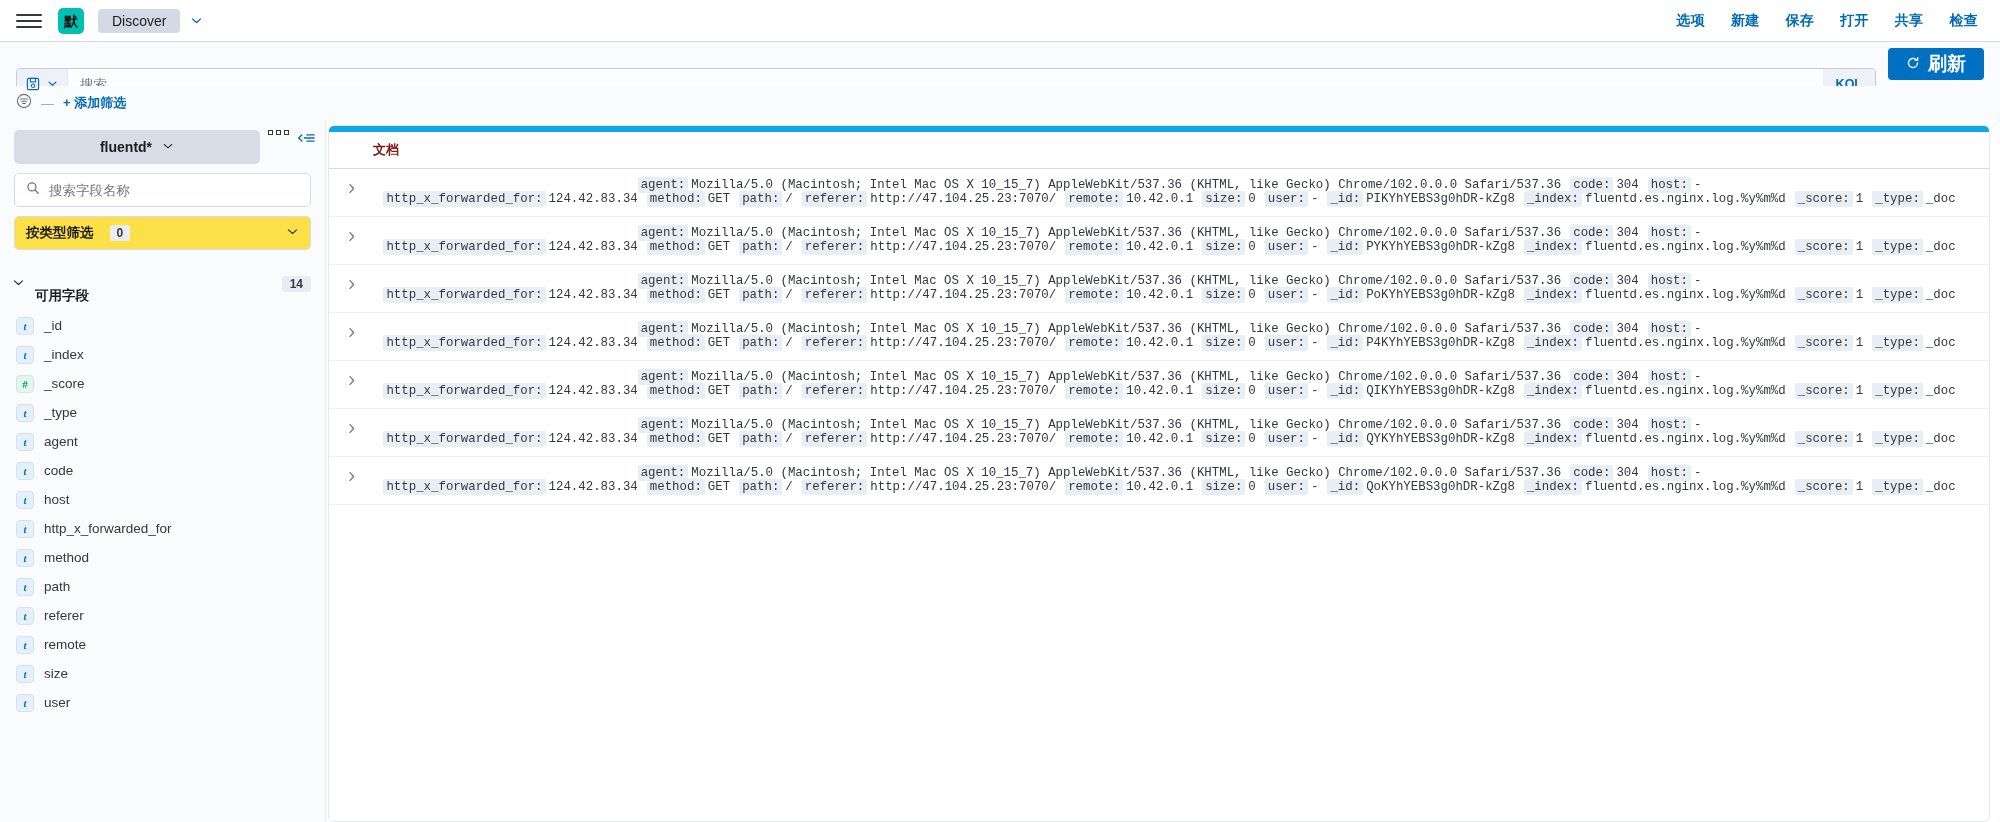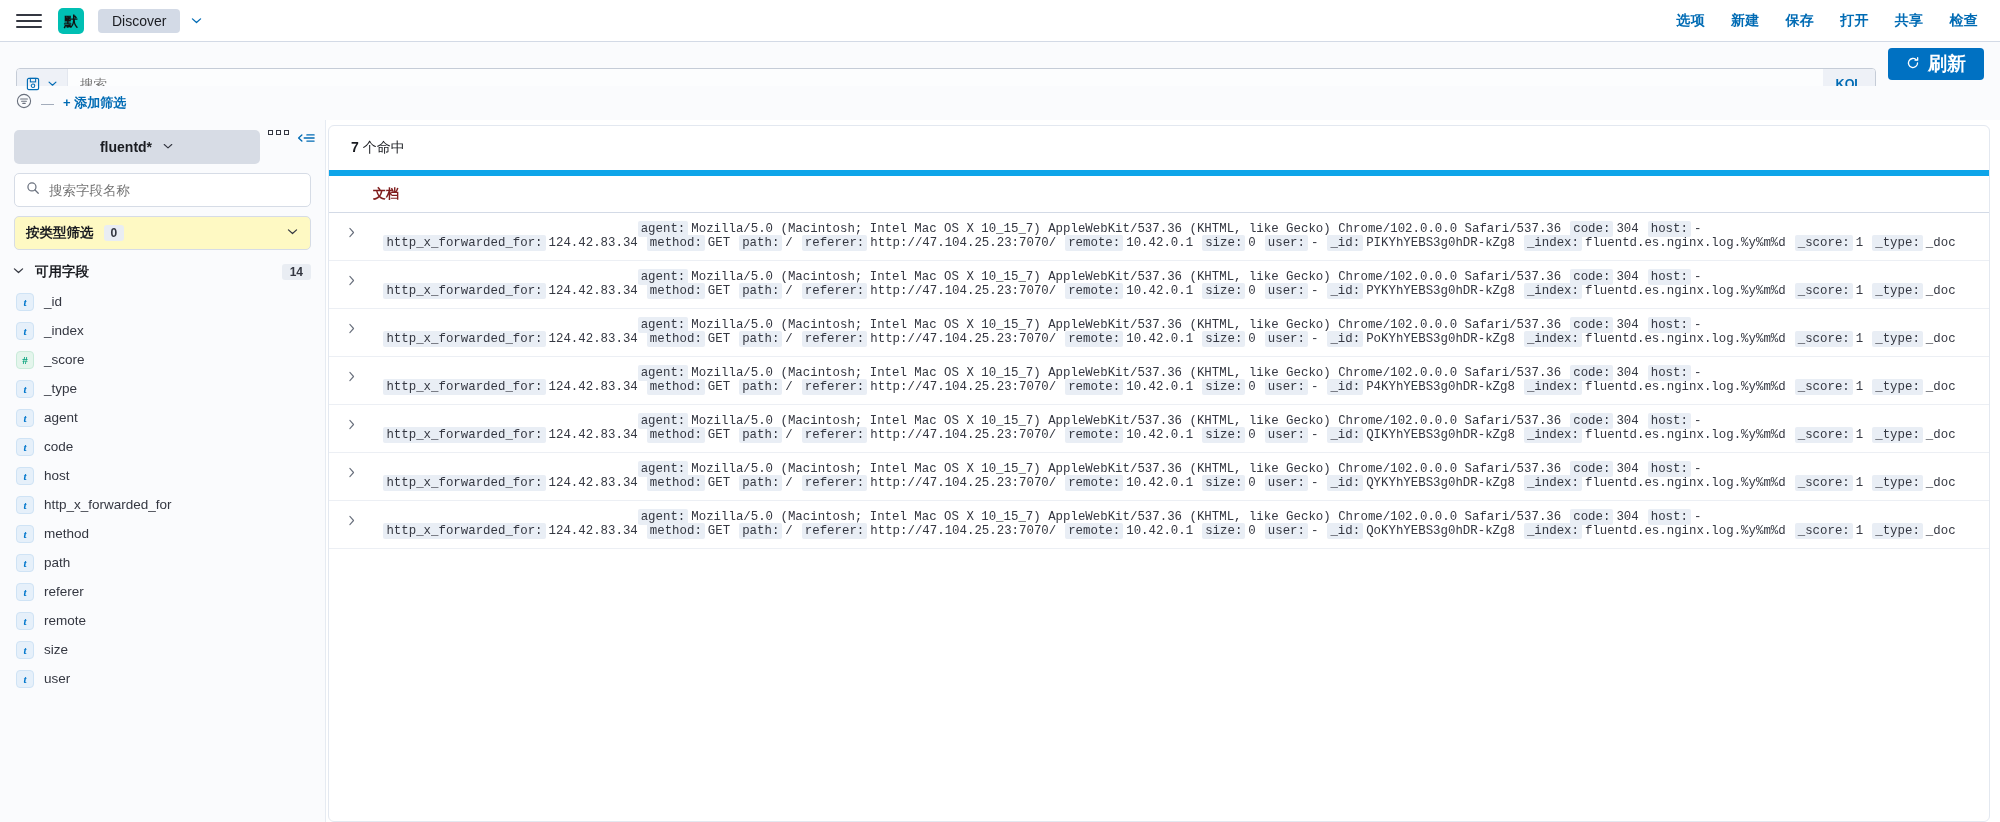--- a/index.html
+++ b/index.html
@@ -98,33 +98,33 @@
   .field-search {
     height:34px; border:1px solid #d6dce6; border-radius:5px; background:#fff;
     display:flex; align-items:center; gap:9px; padding: 0 11px;
   }
   .field-search input {
     flex:1 1 auto; border:0; outline:0; font-size:13.5px; color:#69707d;
     background:transparent; font-family:"Liberation Sans", sans-serif;
   }
   .type-filter {
     margin: 9px 14px 0 14px; height:34px; border:1px solid #d6dce6; border-radius:5px;
-    background:#fef9c3; display:flex; align-items:center; padding: 0 11px; gap:10px; cursor:pointer;
+    background:#fde047; display:flex; align-items:center; padding: 0 11px; gap:16px; cursor:pointer;
   }
   .type-filter .tf-label { font-size:13.5px; color:#1a1c21; font-weight:700; }
   .tf-count {
     background:#e9edf3; color:#343741; border-radius:3px; font-size:12px;
     padding: 1px 7px; font-weight:700;
   }
   .tf-caret { margin-left:auto; color:#343741; }
 
   .fields-head {
     display:flex; align-items:center; gap:10px; padding: 13px 14px 6px 12px; cursor:pointer;
   }
-  .fields-head .fh-label { font-size:13.5px; font-weight:700; color:#1a1c21; }
+  .fields-head .fh-label { font-size:13.5px; font-weight:700; color:#1a1c21;margin-top:24px; }
   .fields-count {
     margin-left:auto; background:#e9edf3; color:#343741; border-radius:3px;
     font-size:12px; padding: 1px 8px; font-weight:700;
   }
   .field-list { overflow:hidden; flex:1 1 auto; }
   .field-item {
     display:flex; align-items:center; gap:10px; padding: 5.5px 14px 5.5px 16px; cursor:pointer;
   }
   .ftype {
     width:18px; height:18px; border-radius:4px; flex:0 0 18px;
@@ -352,24 +352,20 @@
           </div>
           <div class="field-item">
             <span class="ftype string">t</span>
             <span class="fname">user</span>
           </div>
         </div>
     </div>
 
     <div class="main">
       <div class="panel">
-        <div class="hits">
-          <b>7</b>
-          <span>个命中</span>
-        </div>
         <div class="doc-head">文档</div>
         <div class="rows" id="rows">
             <div class="row">
               <div class="expander">
                 <svg width="13" height="13" viewBox="0 0 16 16">
                   <path d="M6 3l4.5 5L6 13" fill="none" stroke="#69707d" stroke-width="1.4" stroke-linecap="round" stroke-linejoin="round"></path>
                 </svg>
               </div>
               <div class="doc-cell"><span class="fk">agent:</span><span class="fv">Mozilla/5.0 (Macintosh; Intel Mac OS X 10_15_7) AppleWebKit/537.36 (KHTML, like Gecko) Chrome/102.0.0.0 Safari/537.36</span><span class="fk">code:</span><span class="fv">304</span><span class="fk">host:</span><span class="fv">-</span><span class="fk">http_x_forwarded_for:</span><span class="fv">124.42.83.34</span><span class="fk">method:</span><span class="fv">GET</span><span class="fk">path:</span><span class="fv">/</span><span class="fk">referer:</span><span class="fv">http://47.104.25.23:7070/</span><span class="fk">remote:</span><span class="fv">10.42.0.1</span><span class="fk">size:</span><span class="fv">0</span><span class="fk">user:</span><span class="fv">-</span><span class="fk">_id:</span><span class="fv">PIKYhYEBS3g0hDR-kZg8</span><span class="fk">_index:</span><span class="fv">fluentd.es.nginx.log.%y%m%d</span><span class="fk">_score:</span><span class="fv">1</span><span class="fk">_type:</span><span class="fv">_doc</span></div>
             </div>

